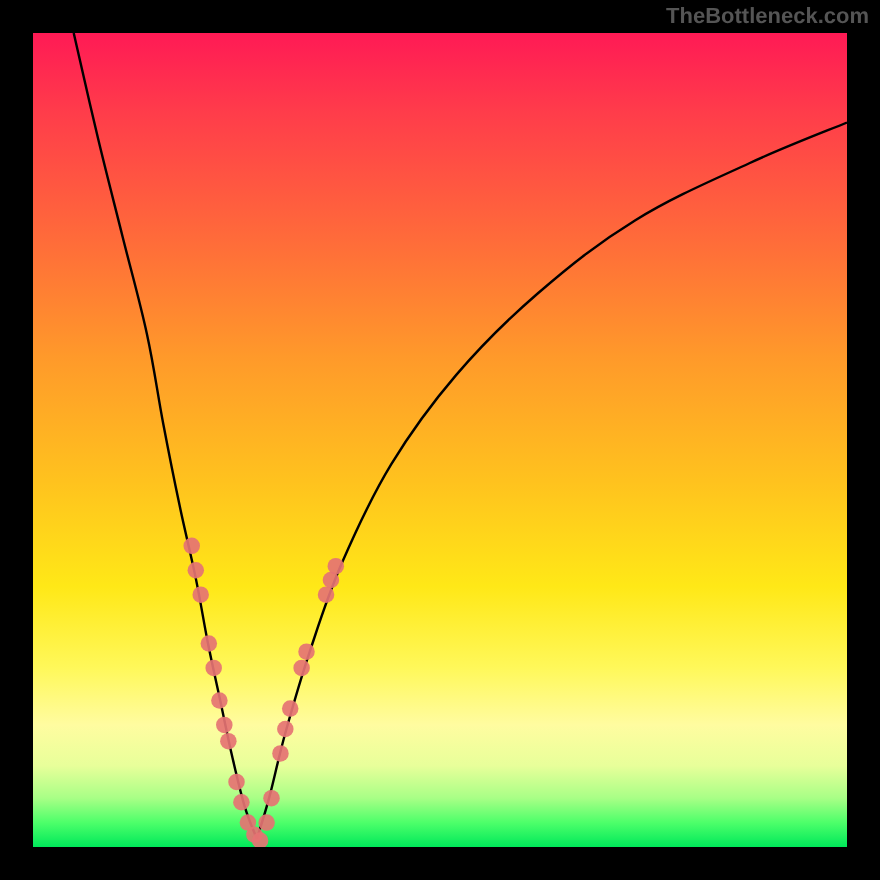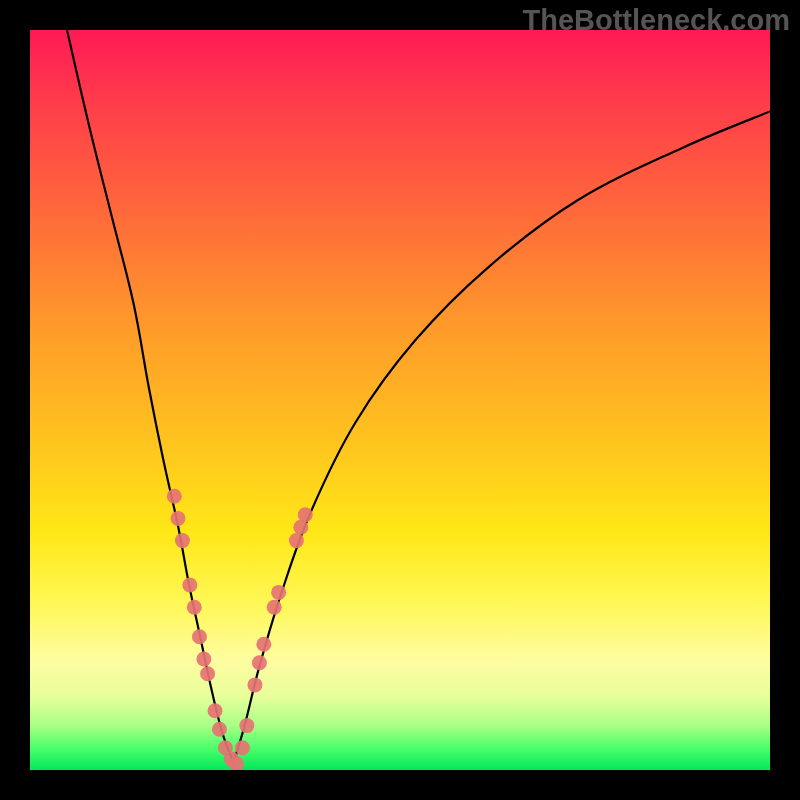--- a/index.html
+++ b/index.html
@@ -9,21 +9,21 @@
     background: #000;
     position: relative;
     overflow: hidden;
     font-family: Arial, Helvetica, sans-serif;
   }
   .watermark {
     position: absolute;
     top: 4px;
     right: 10px;
     color: #555;
-    font-size: 29px;
+    font-size: 20px;
     font-weight: bold;
     z-index: 10;
   }
   .plot-area {
     position: absolute;
     left: 30px;
     top: 30px;
     width: 740px;
     height: 740px;
     z-index: 1;

